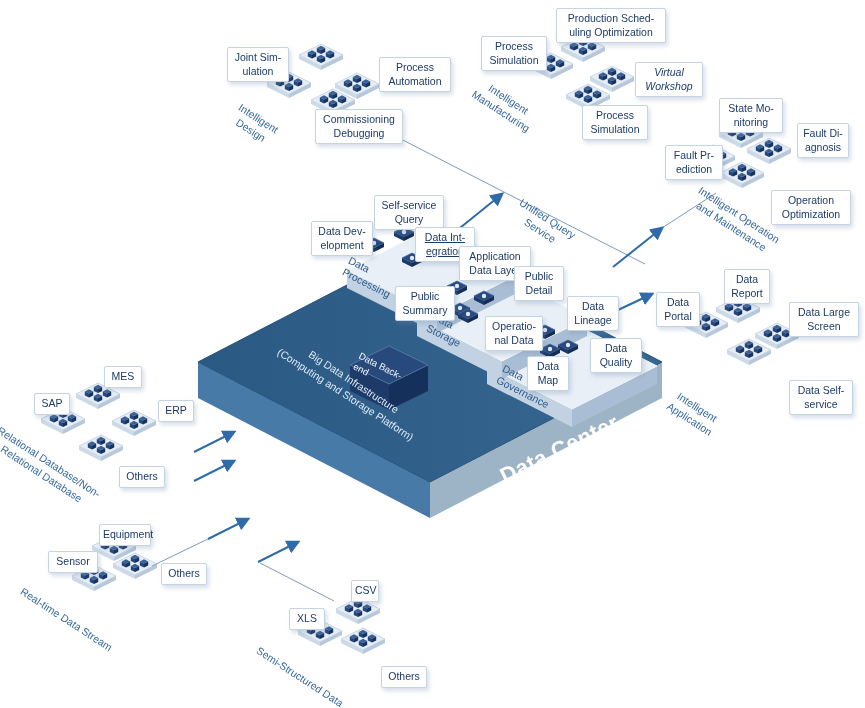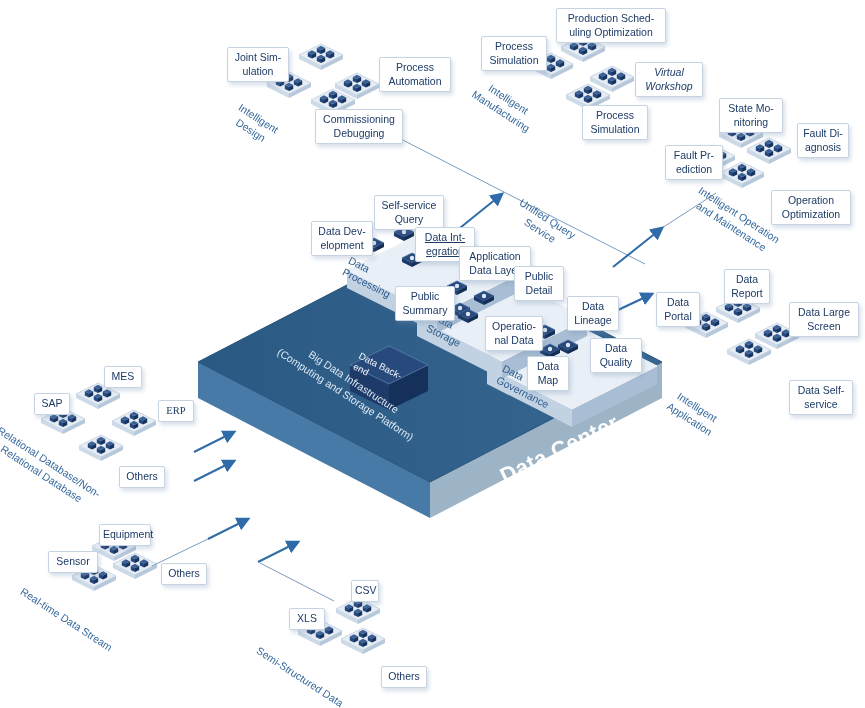--- a/index.html
+++ b/index.html
@@ -229,21 +229,21 @@
 Portal</div>
   <div class="lbl" style="left:724px; top:269px; width:46px;">Data
 Report</div>
   <div class="lbl" style="left:779px; top:302px; width:70px;margin-left:10px;">Data Large
 Screen</div>
   <div class="lbl" style="left:789px; top:380px; width:64px;">Data Self-
 service</div>
 
   <div class="lbl" style="left:34px; top:393px; width:36px;">SAP</div>
   <div class="lbl" style="left:104px; top:366px; width:38px;">MES</div>
-  <div class="lbl" style="left:158px; top:400px; width:36px;font-family:Liberation Serif, serif;">ERP</div>
+  <div class="lbl" style="left:158px; top:400px; width:36px;">ERP</div>
   <div class="lbl" style="left:119px; top:466px; width:46px;">Others</div>
 
   <div class="lbl" style="left:99px; top:524px; width:52px;">Equipment</div>
   <div class="lbl" style="left:48px; top:551px; width:50px;">Sensor</div>
   <div class="lbl" style="left:161px; top:563px; width:46px;">Others</div>
 
   <div class="lbl" style="left:289px; top:608px; width:36px;">XLS</div>
   <div class="lbl" style="left:351px; top:580px; width:28px;">CSV</div>
   <div class="lbl" style="left:381px; top:666px; width:46px;">Others</div>
 

